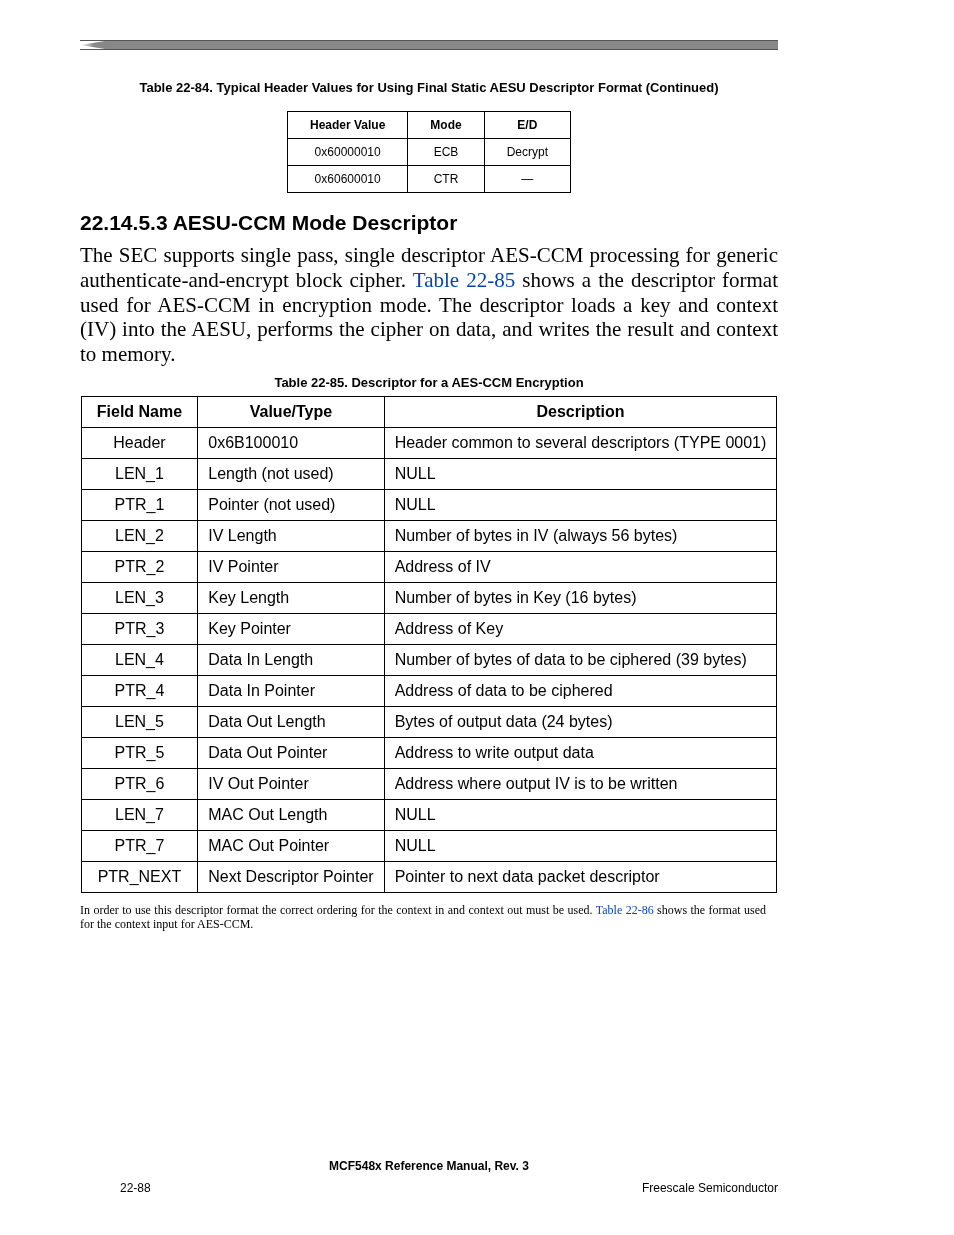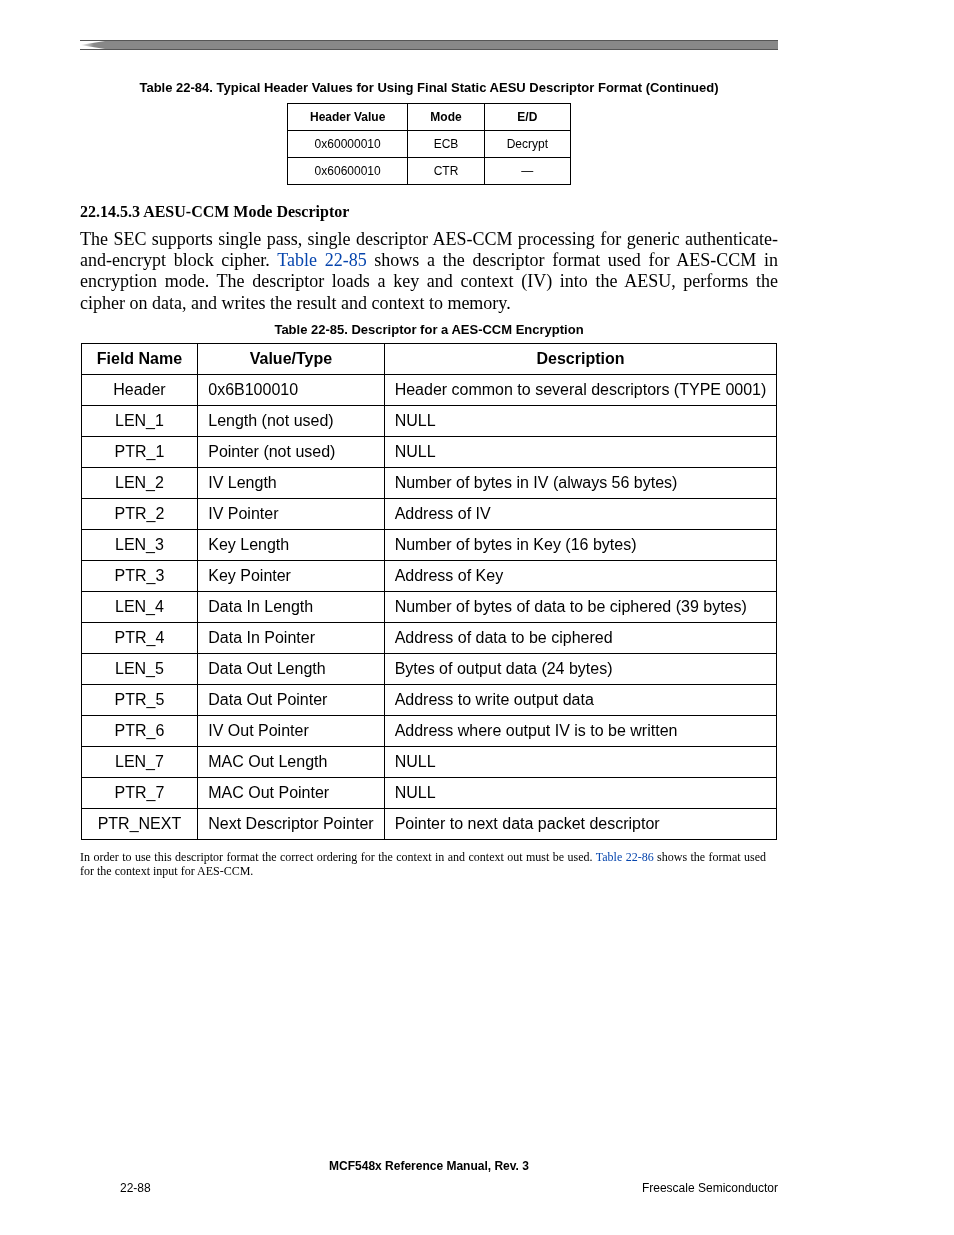--- a/index.html
+++ b/index.html
@@ -36,41 +36,41 @@
     border-right: 25px solid transparent;
   }
   .table-caption {
     text-align: center;
     font-weight: bold;
     font-size: 13px;
     margin: 6px 0 6px 0;
   }
   table.small-table {
     border-collapse: collapse;
-    margin: 8px auto 18px auto;
+    margin: 16px auto 18px auto;
     border-radius: 19px;
   }
   table.small-table th, table.small-table td {
     border: 1px solid #000;
     padding: 6px 22px;
     font-size: 12px;
     text-align: center;
   }
   table.small-table th {
     font-weight: bold;
   }
   h2.section-heading {
-    font-size: 16px;
+    font-size: 21px;
     font-weight: bold;
     margin: 18px 0 8px 0;
-    font-family: Liberation Serif, serif;
+    font-family: Liberation Sans, sans-serif;
   }
   p.body {
     font-family: "Times New Roman", Times, serif;
-    font-size: 18px;
+    font-size: 21px;
     margin: 6px 0 8px 0;
     line-height: 1.18;
     text-align: justify;
   }
   p.body2 {
     font-family: "Times New Roman", Times, serif;
     font-size: 12px;
     margin: 10px 12px 8px 0;
     line-height: 1.18;
     text-align: justify;

